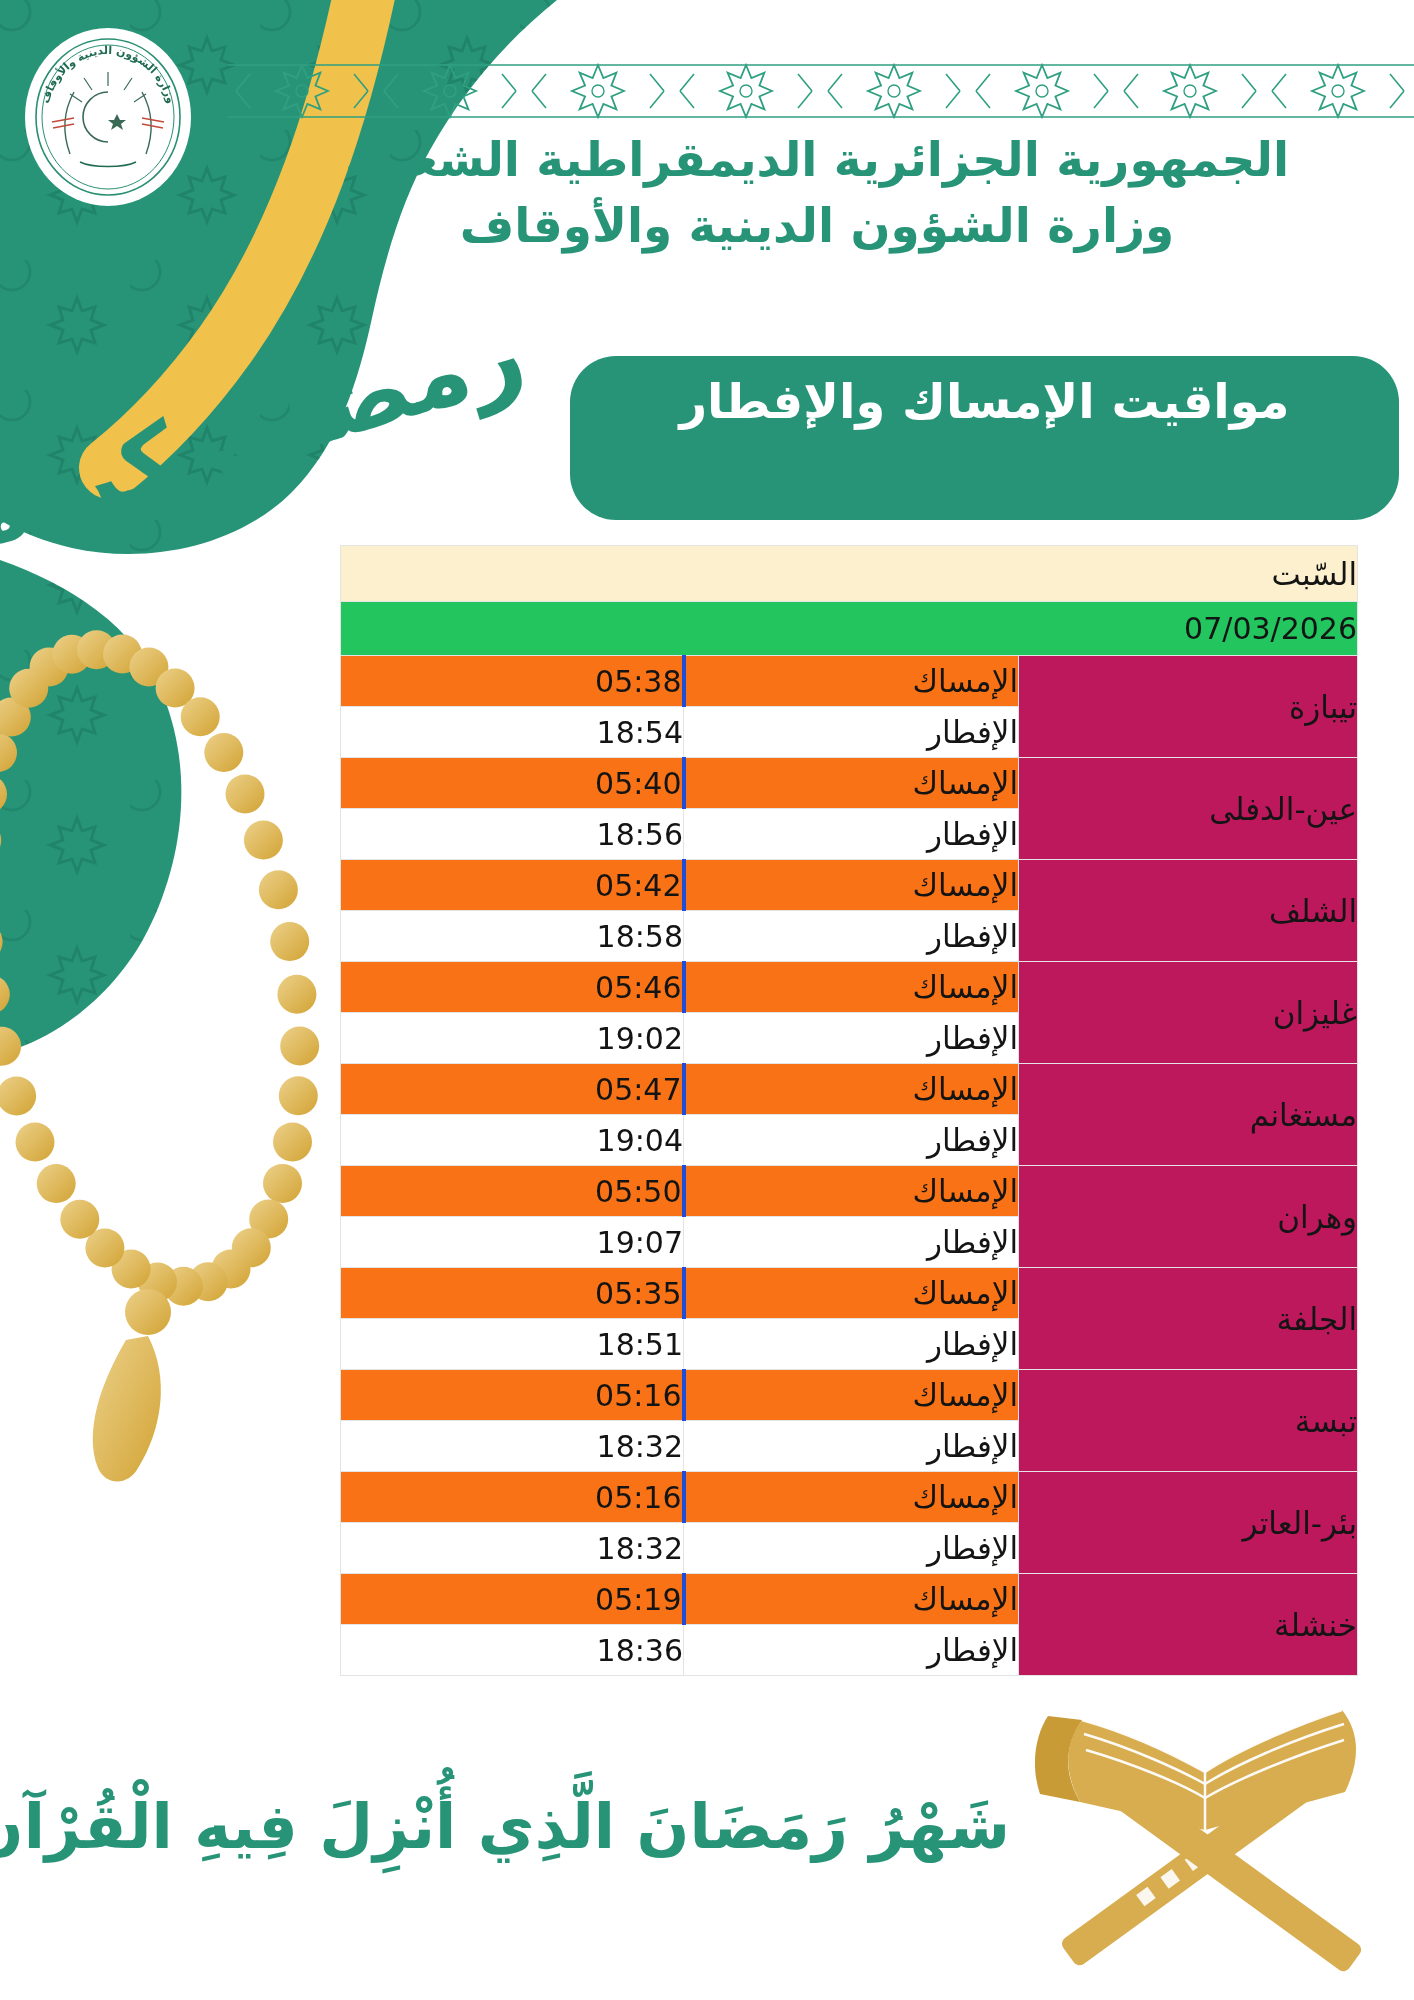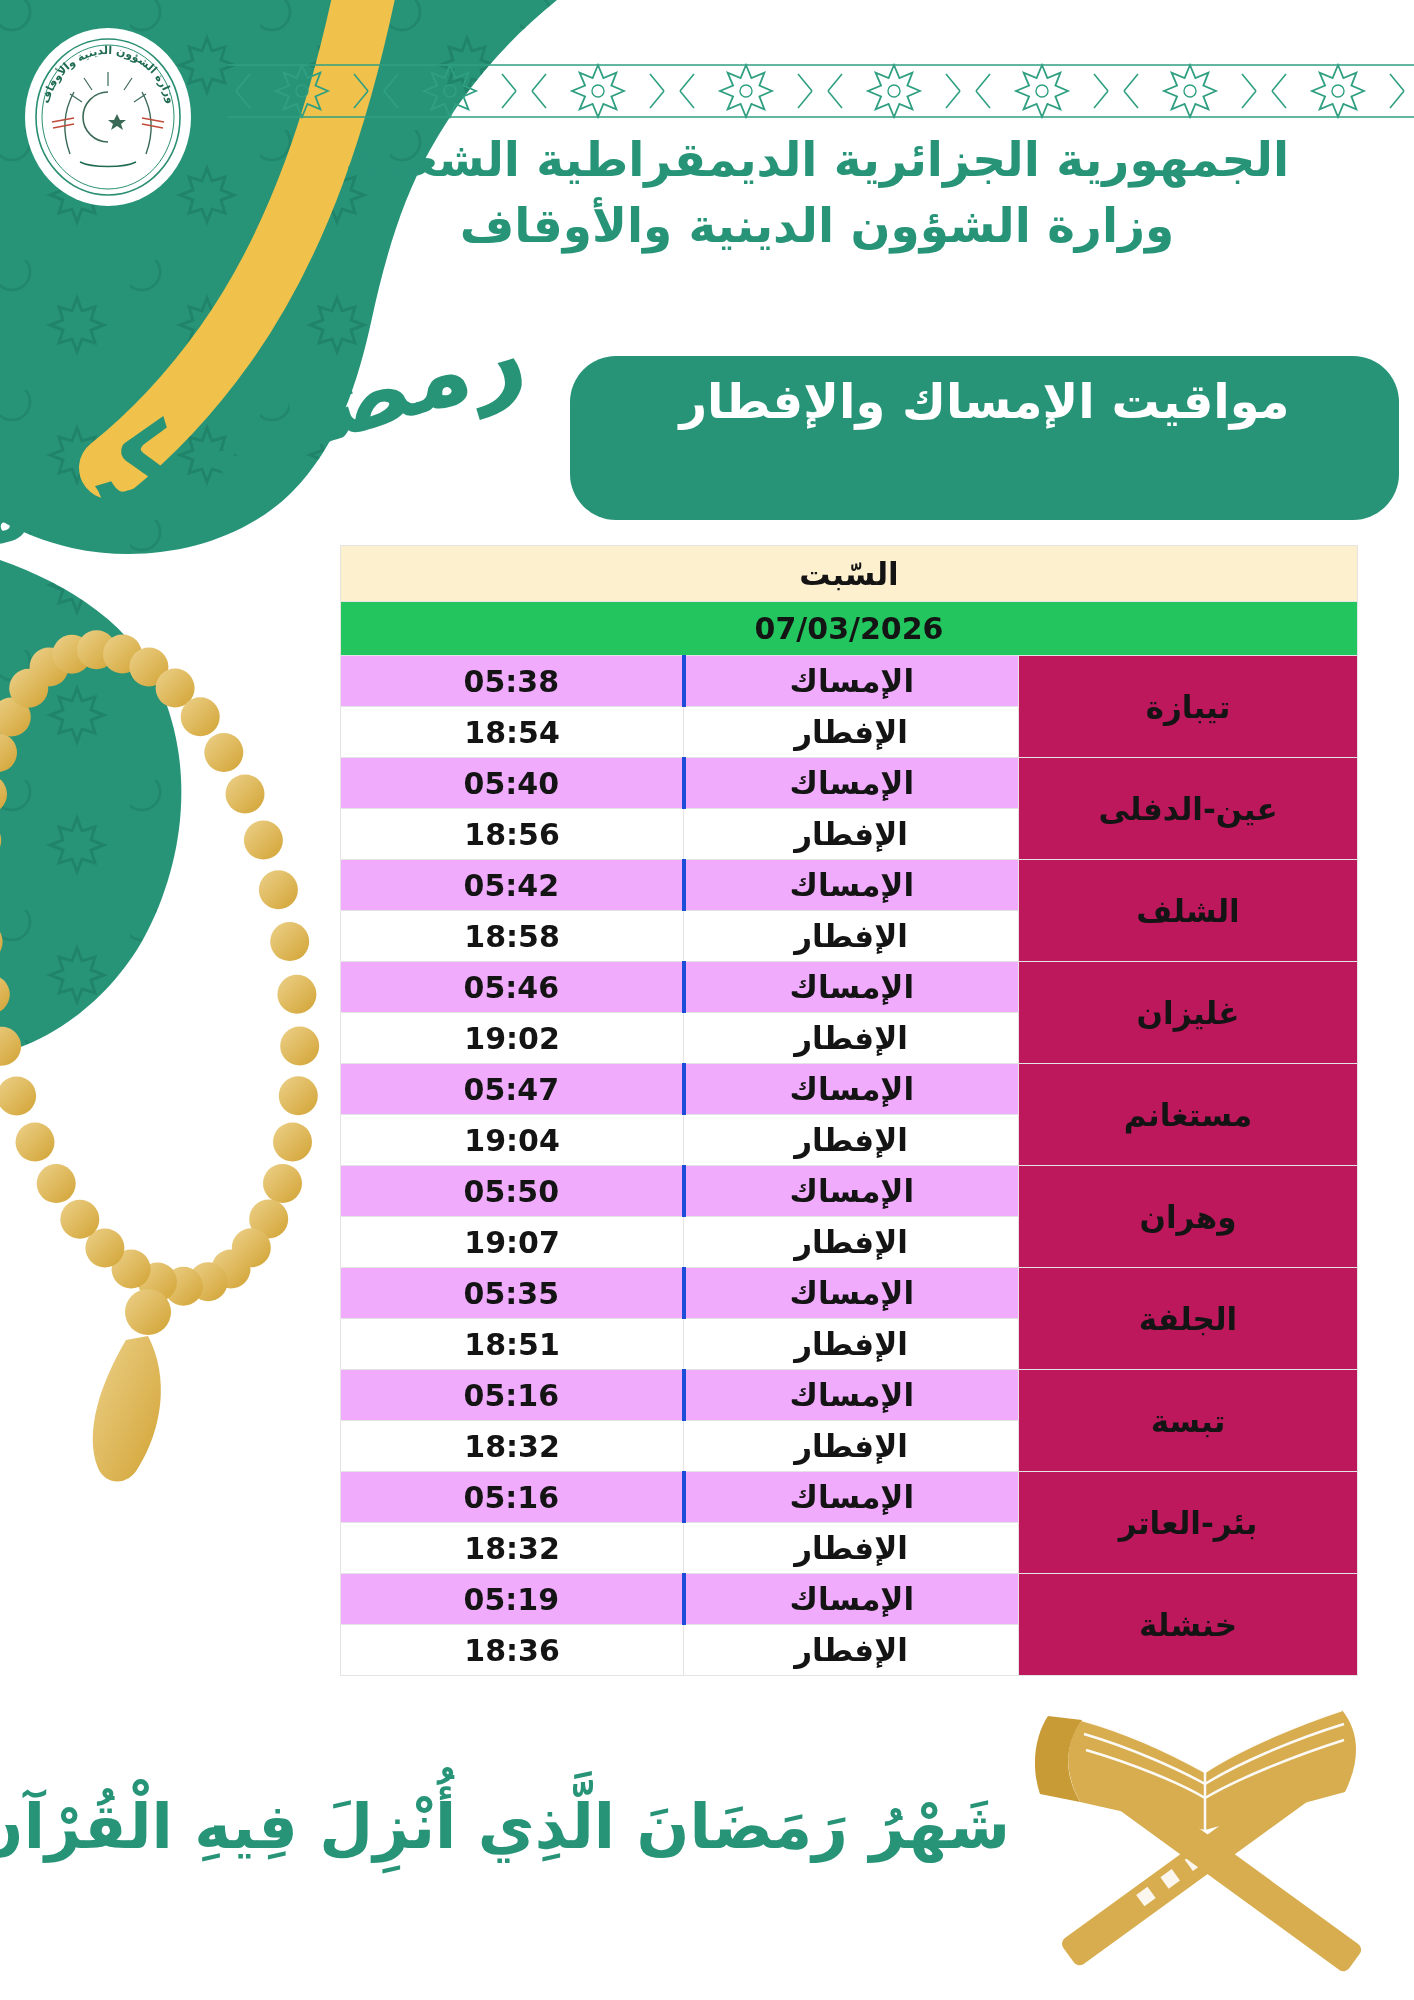--- a/index.html
+++ b/index.html
@@ -28,29 +28,29 @@
   .banner .by{padding-left:0;padding-right:64px;text-align:right;}
 
   
   .rk{position:absolute;left:70px;top:360px;width:460px;text-align:center;color:#279478;
       font-size:96px;font-weight:bold;white-space:nowrap;transform:rotate(-17deg);
       transform-origin:center;direction:rtl;}
 
   
   .tablewrap{position:absolute;left:340px;top:545px;}
   table.times{border-collapse:collapse;table-layout:fixed;width:1017px;direction:rtl;}
-  table.times td{border:1px solid #e4e4e4;text-align:center;vertical-align:middle;
-                 color:#141414;font-weight:bold;padding:0;}
+  table.times td{border:1px solid #e4e4e4;text-align:right;vertical-align:middle;
+                 color:#141414;font-weight:normal;padding:0;}
   td.dayhdr{height:55px;background:#fdf0cf;font-size:31px;}
   td.datehdr{height:53px;background:#22c55e;font-size:30px;}
   tr.datarow{height:51px;}
   td.city{background:#be185d;font-size:31px;}
   td.lbl{font-size:31px;}
   td.time{font-size:30px;}
-  tr.imsakrow td.lbl,tr.imsakrow td.time{background:#f0abfc;margin-left:48px;}
+  tr.imsakrow td.lbl,tr.imsakrow td.time{background:#f97316;margin-left:48px;}
   tr.imsakrow td.lbl{border-left:4px solid #1d4ed8;}
   tr.iftarrow td{background:#ffffff;}
 
   
   .beads-svg{position:absolute;left:0;top:500px;}
 
   
   .verse{position:absolute;left:30px;top:1790px;width:980px;text-align:center;color:#279478;
          font-size:62px;font-weight:bold;direction:rtl;white-space:nowrap;}
   .quran-svg{position:absolute;left:1000px;top:1672px;}

